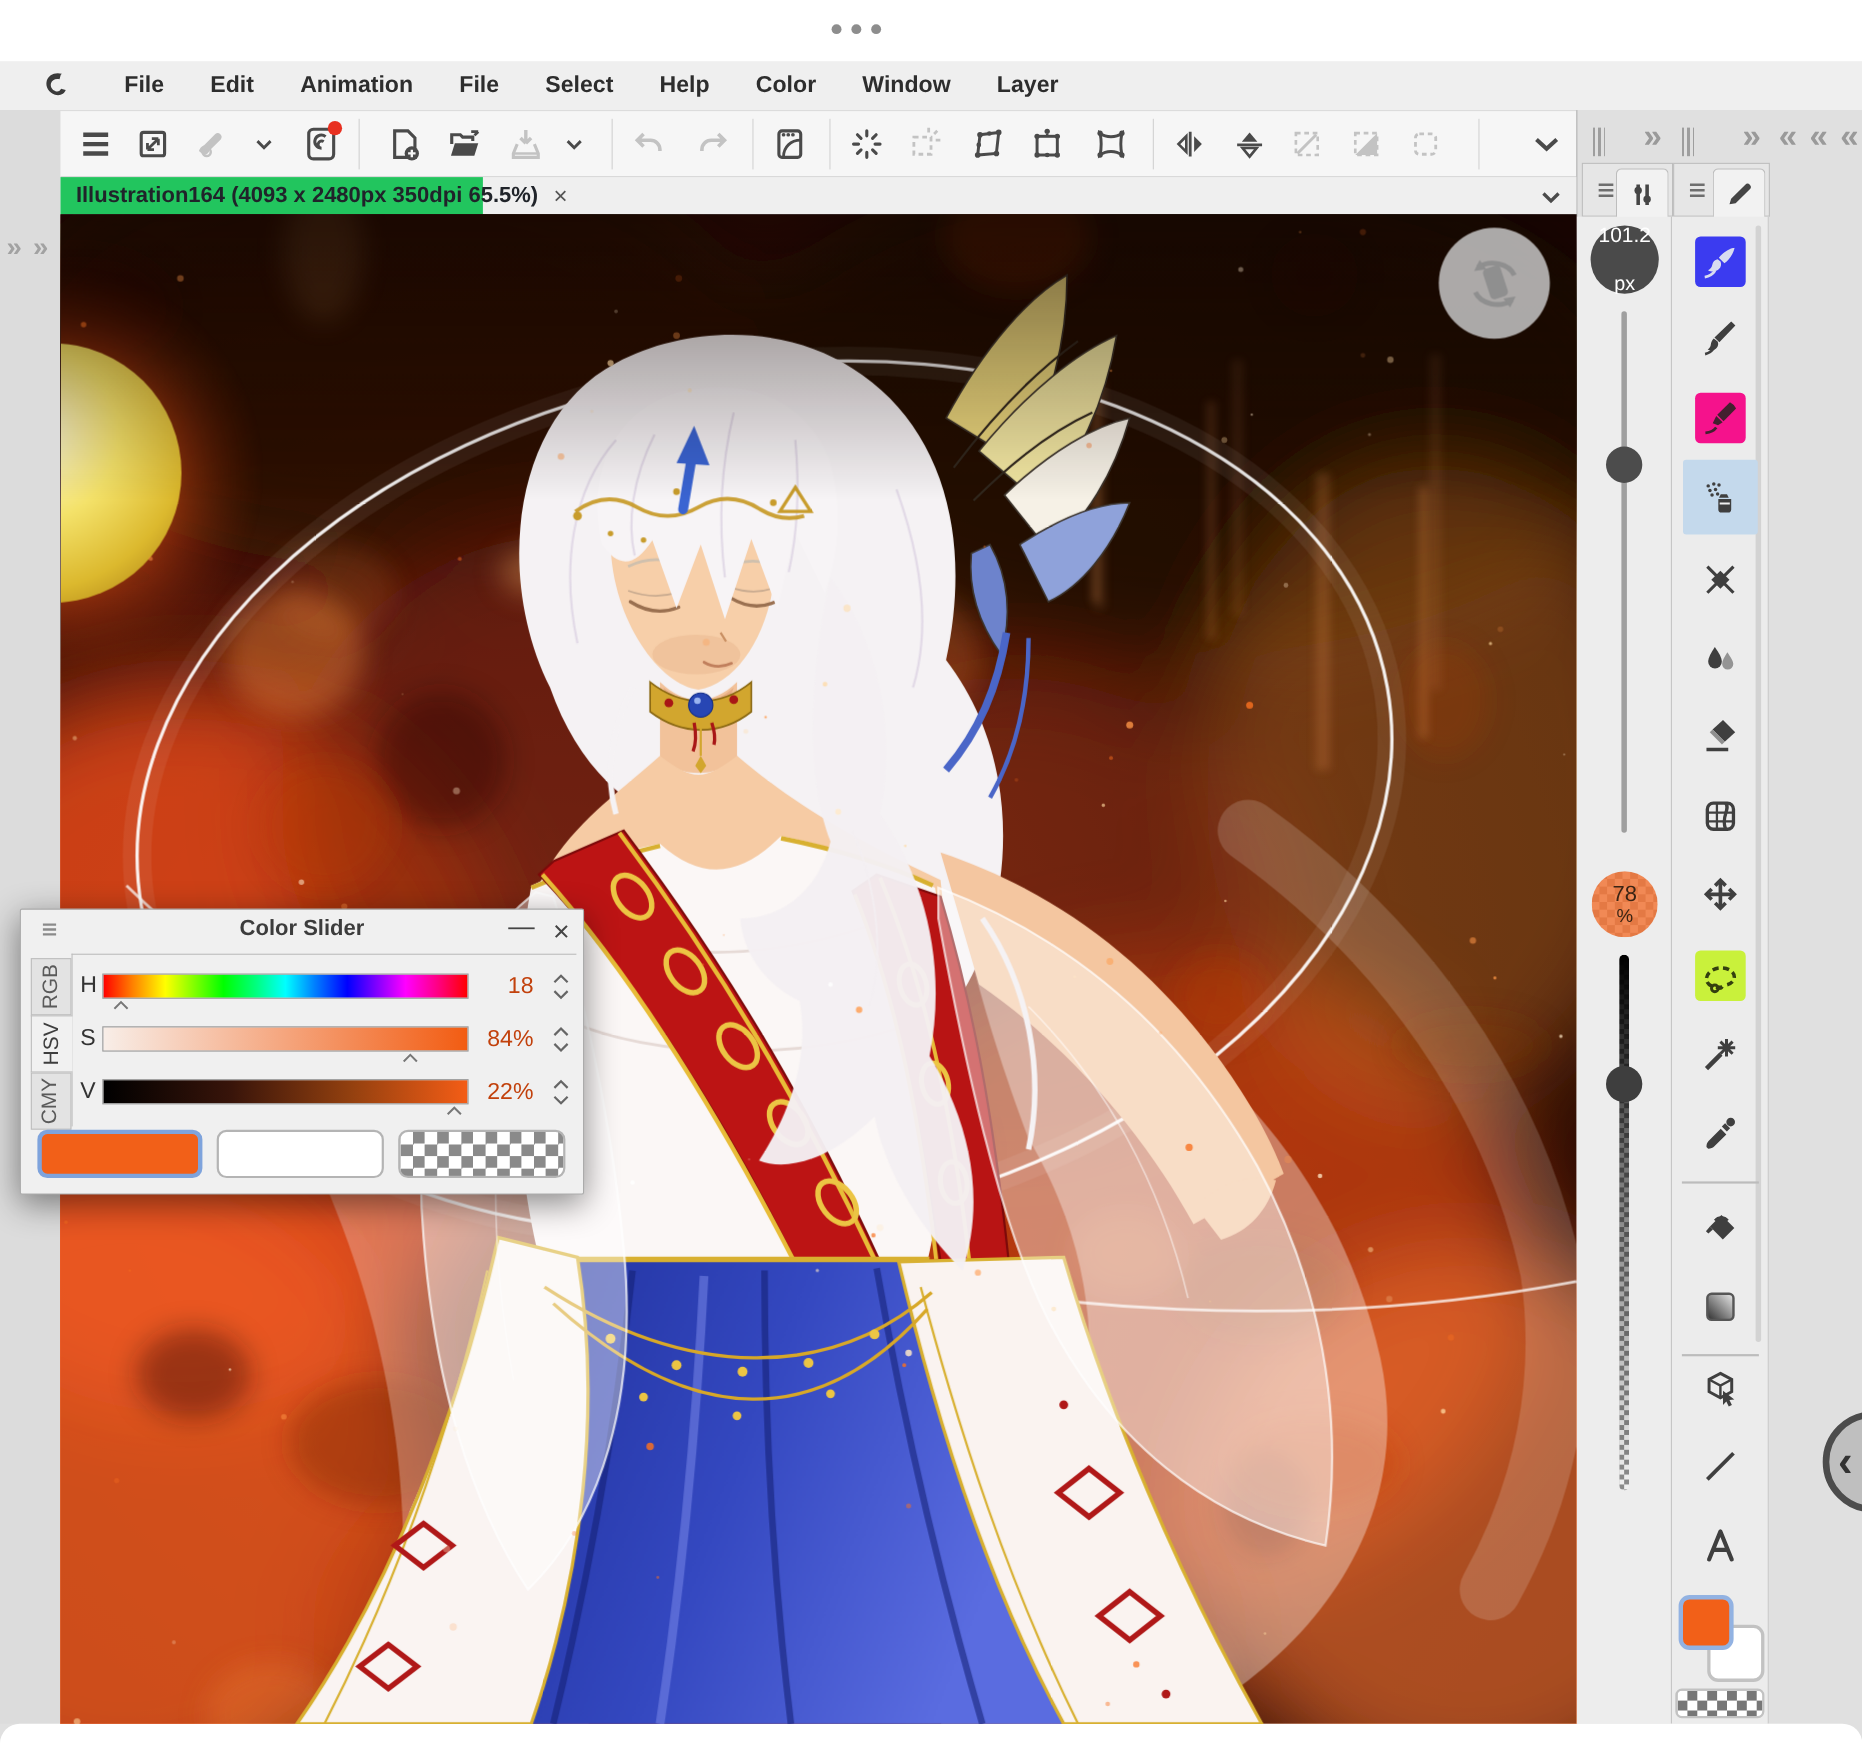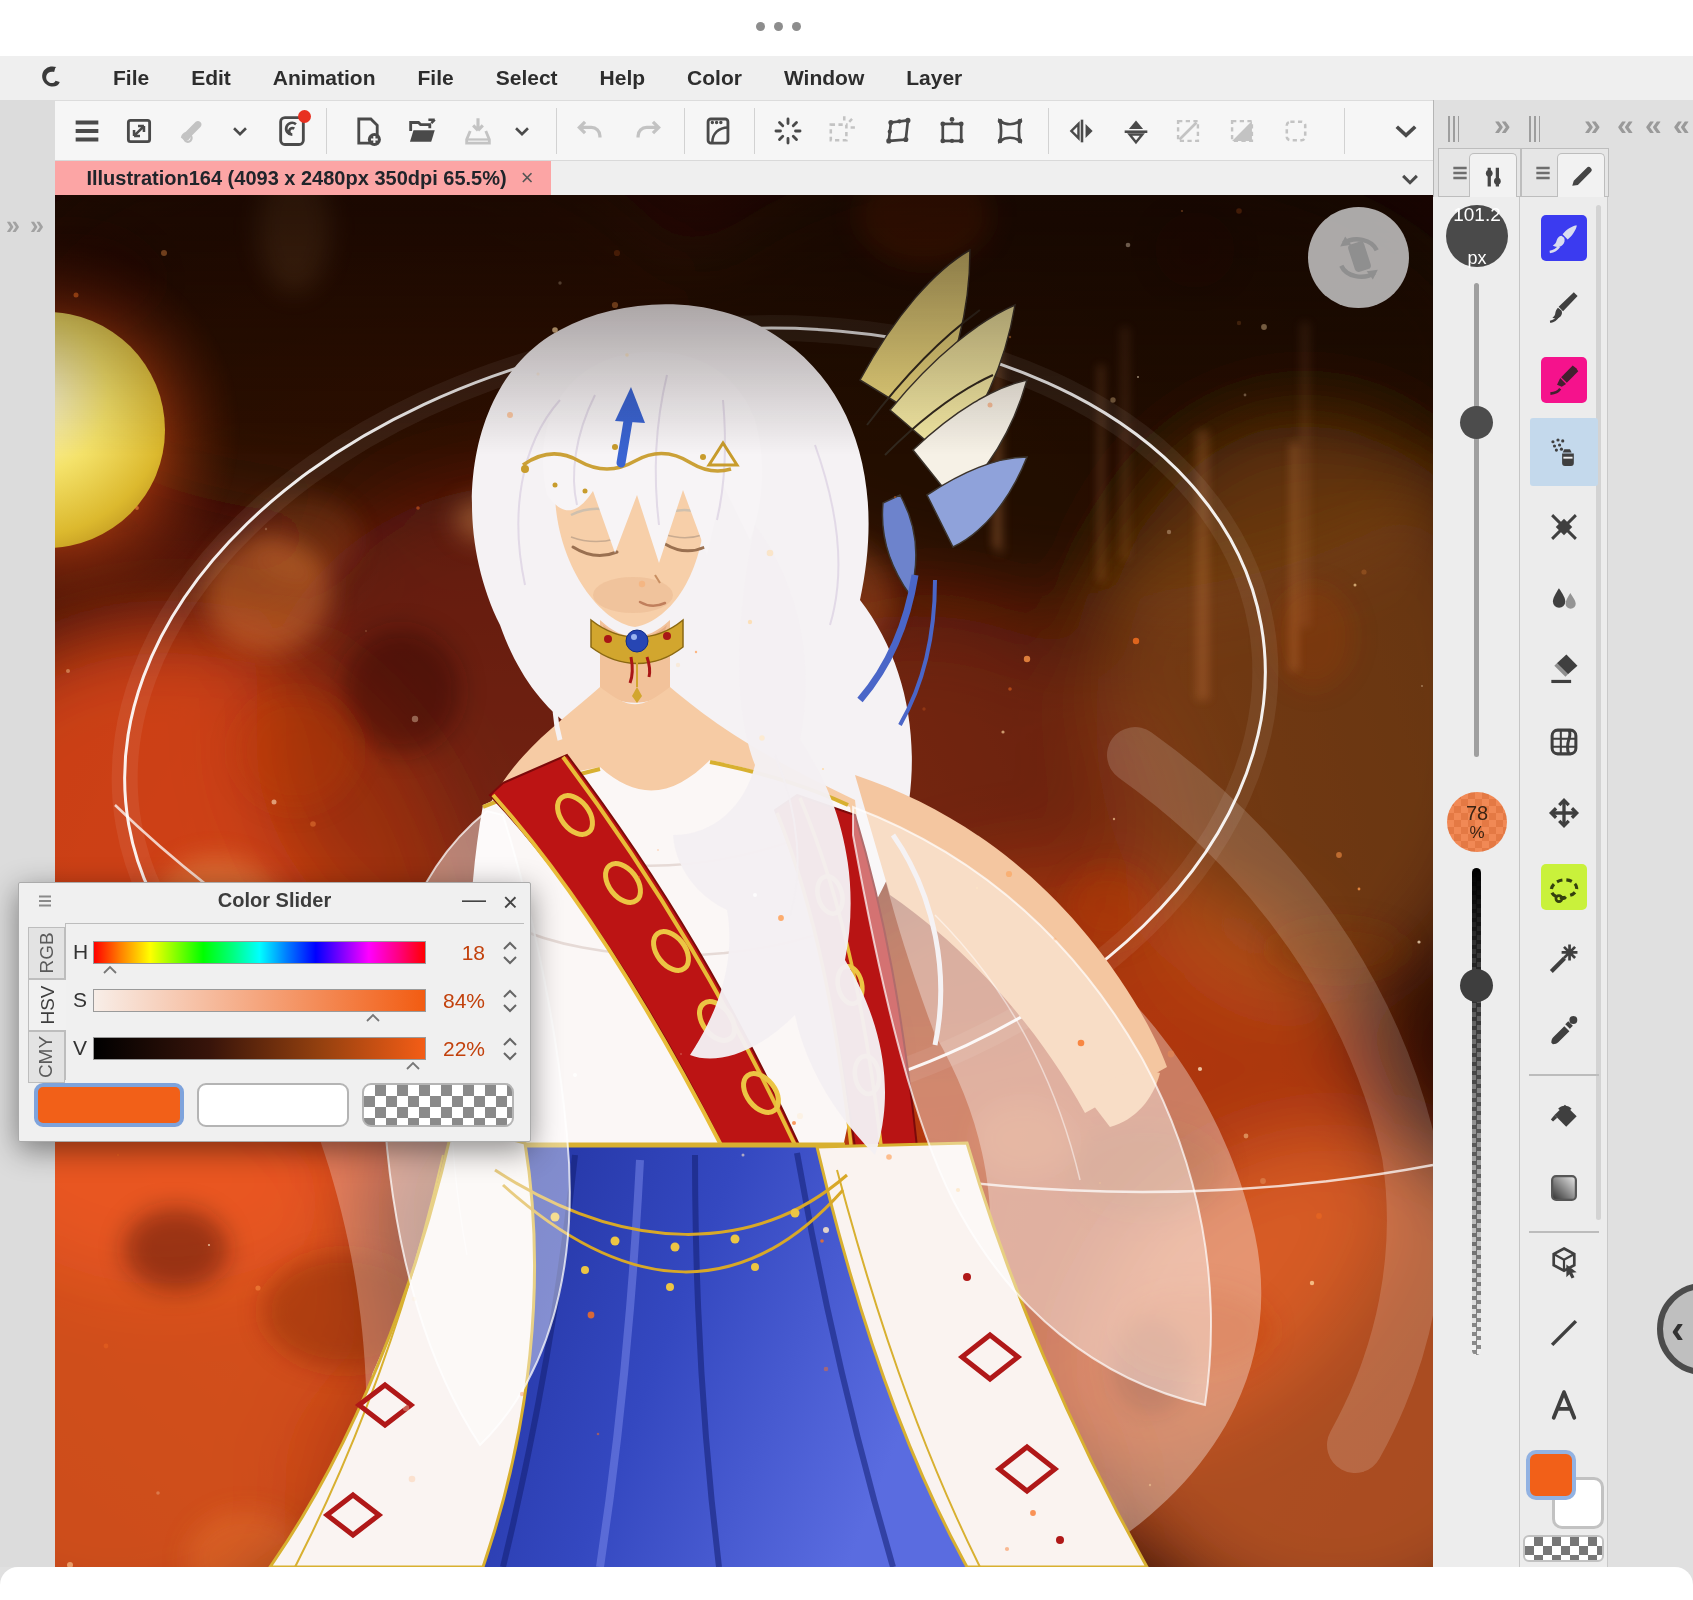--- a/index.html
+++ b/index.html
@@ -65,31 +65,31 @@
   #mainswatch{position:absolute;left:6px;top:1253px;width:50px;height:50px;border-radius:10px;border:4px solid #92b2e2;box-sizing:border-box;z-index:3;}
   #subswatch{position:absolute;left:32px;top:1280px;width:52px;height:52px;border-radius:10px;border:3px solid #c2c2c2;box-sizing:border-box;background:#fff;z-index:2;}
   #transswatch{position:absolute;left:3px;top:1338px;width:81px;height:27px;border-radius:6px;border:2px solid #c2c2c2;box-sizing:border-box;z-index:1;
      background:conic-gradient(#777 25%,#fff 0 50%,#777 0 75%,#fff 0) 0 0/18px 18px;}
 
   #fab{left:1657px;top:1283px;width:92px;height:92px;border-radius:50%;background:#bfbfbf;border:6px solid #4c4c4c;box-sizing:border-box;}
   #fab .lt{position:absolute;left:8px;top:18px;font-size:40px;color:#333;font-weight:bold;}
 
   
   #tabrow{left:55px;top:161px;width:1378px;height:34px;background:#efefef;}
-  #doctab{position:absolute;left:0;top:0;width:496px;height:34px;background:#fca5a5;display:flex;align-items:center;justify-content:center;}
+  #doctab{position:absolute;left:0;top:0;width:384px;height:34px;background:#22c55e;display:flex;align-items:center;}
   #doctab .t{font-size:20px;font-weight:bold;color:#20242a;margin-left:14px;white-space:nowrap;}
   #doctab .x{margin-left:14px;font-size:22px;color:#555;cursor:pointer;}
   #tabchev{position:absolute;left:1340px;top:3px;width:30px;height:30px;color:#4a4a4a;}
 
   
   #canvas{left:55px;top:195px;width:1378px;height:1372px;background:#2a0c05;overflow:hidden;}
   #rotatebtn{left:1253px;top:12px;width:101px;height:101px;border-radius:50%;background:rgba(205,205,205,.82);display:flex;align-items:center;justify-content:center;cursor:pointer;}
 
   
-  #dlg{left:18px;top:882px;width:511px;height:258px;background:#f0f0f0;border:1px solid #ababab;border-radius:2px;
+  #dlg{left:18px;top:826px;width:511px;height:258px;background:#f0f0f0;border:1px solid #ababab;border-radius:2px;
        box-shadow:0 8px 30px rgba(0,0,0,.45);z-index:20;}
   #dlg .titlebar{position:absolute;left:0;top:0;right:0;height:36px;}
   #dlg .hmb{position:absolute;left:14px;top:9px;width:24px;height:18px;color:#8a8a8a;}
   #dlg .title{position:absolute;left:0;right:0;top:6px;text-align:center;font-size:20px;font-weight:bold;color:#3c3c3c;}
   #dlg .min{position:absolute;right:44px;top:2px;font-size:24px;color:#444;cursor:pointer;}
   #dlg .cls{position:absolute;right:12px;top:4px;font-size:26px;color:#444;cursor:pointer;}
   #dlg .frame-t{position:absolute;left:46px;top:40px;right:6px;height:1px;background:#bdbdbd;}
   #dlg .frame-l{position:absolute;left:46px;top:40px;width:1px;height:157px;background:#bdbdbd;}
   .vtab{position:absolute;left:9px;width:37px;display:flex;align-items:center;justify-content:center;
         font-size:19px;color:#5a5a5a;border:1px solid #bdbdbd;box-sizing:border-box;background:#e3e3e3;cursor:pointer;}

